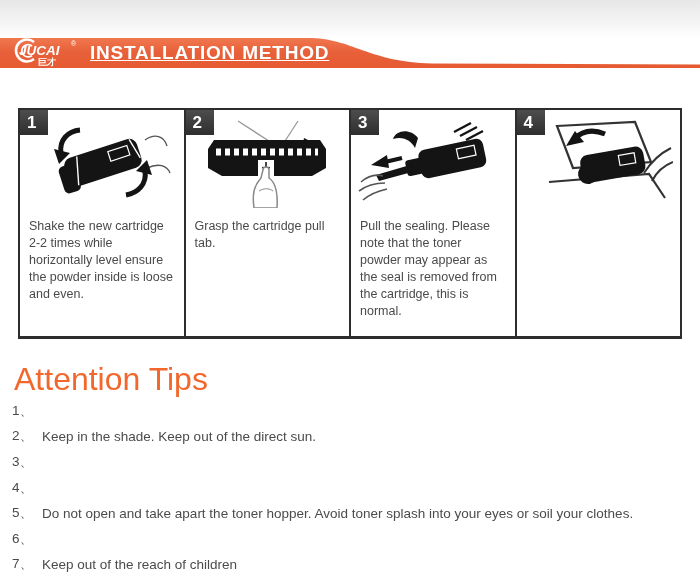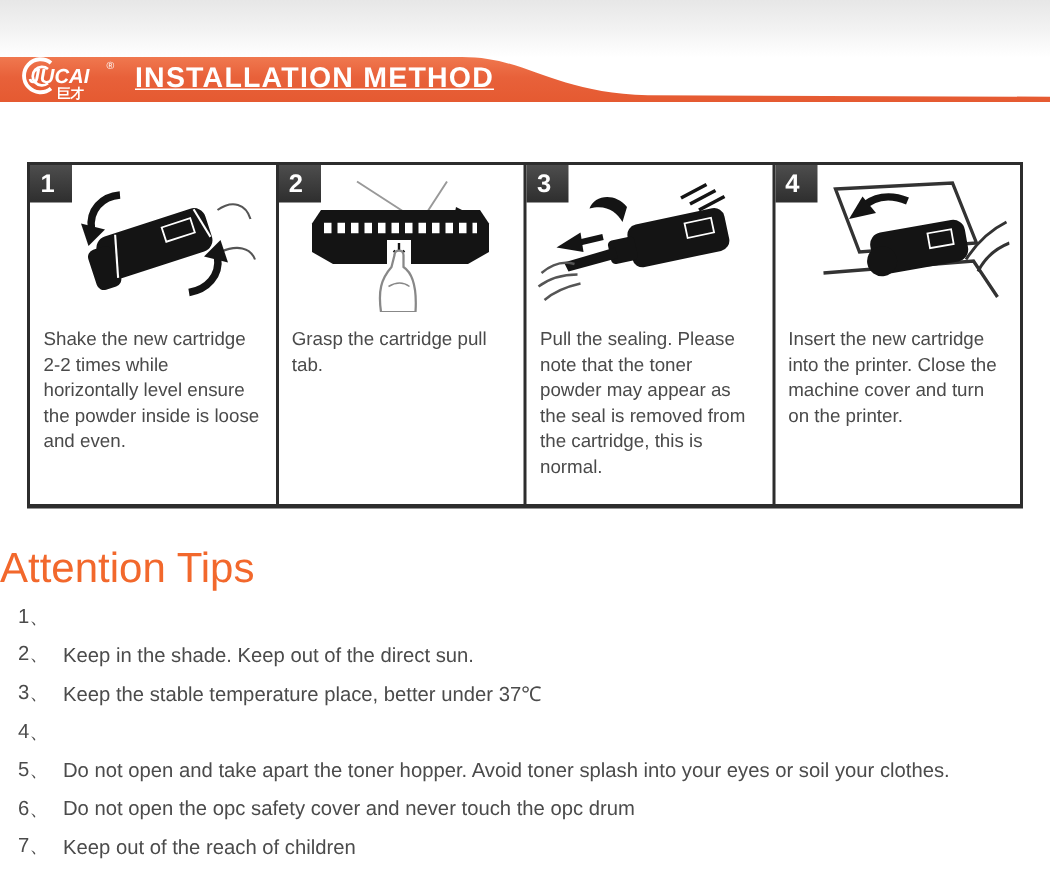--- a/index.html
+++ b/index.html
@@ -23,21 +23,21 @@
     border:2px solid #2d2d2d; border-bottom-width:3px; display:flex; background:#fff; }
   .panel { flex:1 1 0; position:relative; border-left:2px solid #2d2d2d; }
   .panel:first-child { border-left:none; }
   .num-badge { position:absolute; top:0; left:0; width:28px; height:25px;
     background:linear-gradient(180deg,#4d4d4d,#2e2e2e); color:#fff; font-size:17px;
     font-weight:bold; display:flex; align-items:center; padding-left:7px; z-index:2; }
   .illo { height:90px; margin-top:8px; display:flex; align-items:center; justify-content:center; }
   .caption { padding:10px 10px 0 9px; font-size:12.5px; line-height:17px; color:#4a4a4a; }
 
   
-  .attn-heading { position:absolute; left:0; top:366px; font-size:28px; line-height:26px;
+  .attn-heading { position:absolute; left:14px; top:366px; font-size:32px; line-height:26px;
     color:#f2682c; }
   .tips { position:absolute; left:12px; top:398px; width:688px; }
   .tip { display:flex; height:25.6px; align-items:center; font-size:13.5px; color:#4b4b4b;
     white-space:nowrap; }
   .tip .n { width:30px; flex:0 0 30px; }
 </style>
 </head>
 <body>
 
 <div class="page">
@@ -134,49 +134,46 @@
           <path d="M82 16 C70 11 59 13 51 21" fill="none" stroke="#141414" stroke-width="5"></path>
           <polygon points="43,28 52,13 61,24" fill="#141414"></polygon>
           <g transform="rotate(-10 88 48)">
             <rect x="58" y="33" width="64" height="28" rx="8" fill="#141414"></rect>
             <circle cx="64" cy="52" r="10" fill="#141414"></circle>
             <rect x="97" y="39" width="16" height="10" fill="none" stroke="#fff" stroke-width="1.2"></rect>
           </g>
           <path d="M148 30 C136 36 128 44 121 55 M150 44 C140 48 133 55 129 63" stroke="#333" stroke-width="2" fill="none"></path>
         </svg>
       </div>
-      <div class="caption">Insert the new cartridge into the printer. Close the machine cover and turn on the printer.</div>
     </div>
 
   </div>
 
   <div class="attn-heading">Attention Tips</div>
 
   <div class="tips">
     <div class="tip">
       <span class="n">1、</span>
     </div>
     <div class="tip">
       <span class="n">2、</span>
       <span>Keep in the shade. Keep out of the direct sun.</span>
     </div>
     <div class="tip">
       <span class="n">3、</span>
-      <span>Keep the stable temperature place, better under 37℃</span>
     </div>
     <div class="tip">
       <span class="n">4、</span>
     </div>
     <div class="tip">
       <span class="n">5、</span>
       <span>Do not open and take apart the toner hopper. Avoid toner splash into your eyes or soil your clothes.</span>
     </div>
     <div class="tip">
       <span class="n">6、</span>
-      <span>Do not open the opc safety cover and never touch the opc drum</span>
     </div>
     <div class="tip">
       <span class="n">7、</span>
       <span>Keep out of the reach of children</span>
     </div>
   </div>
 
 </div>
 
 </body></html>

